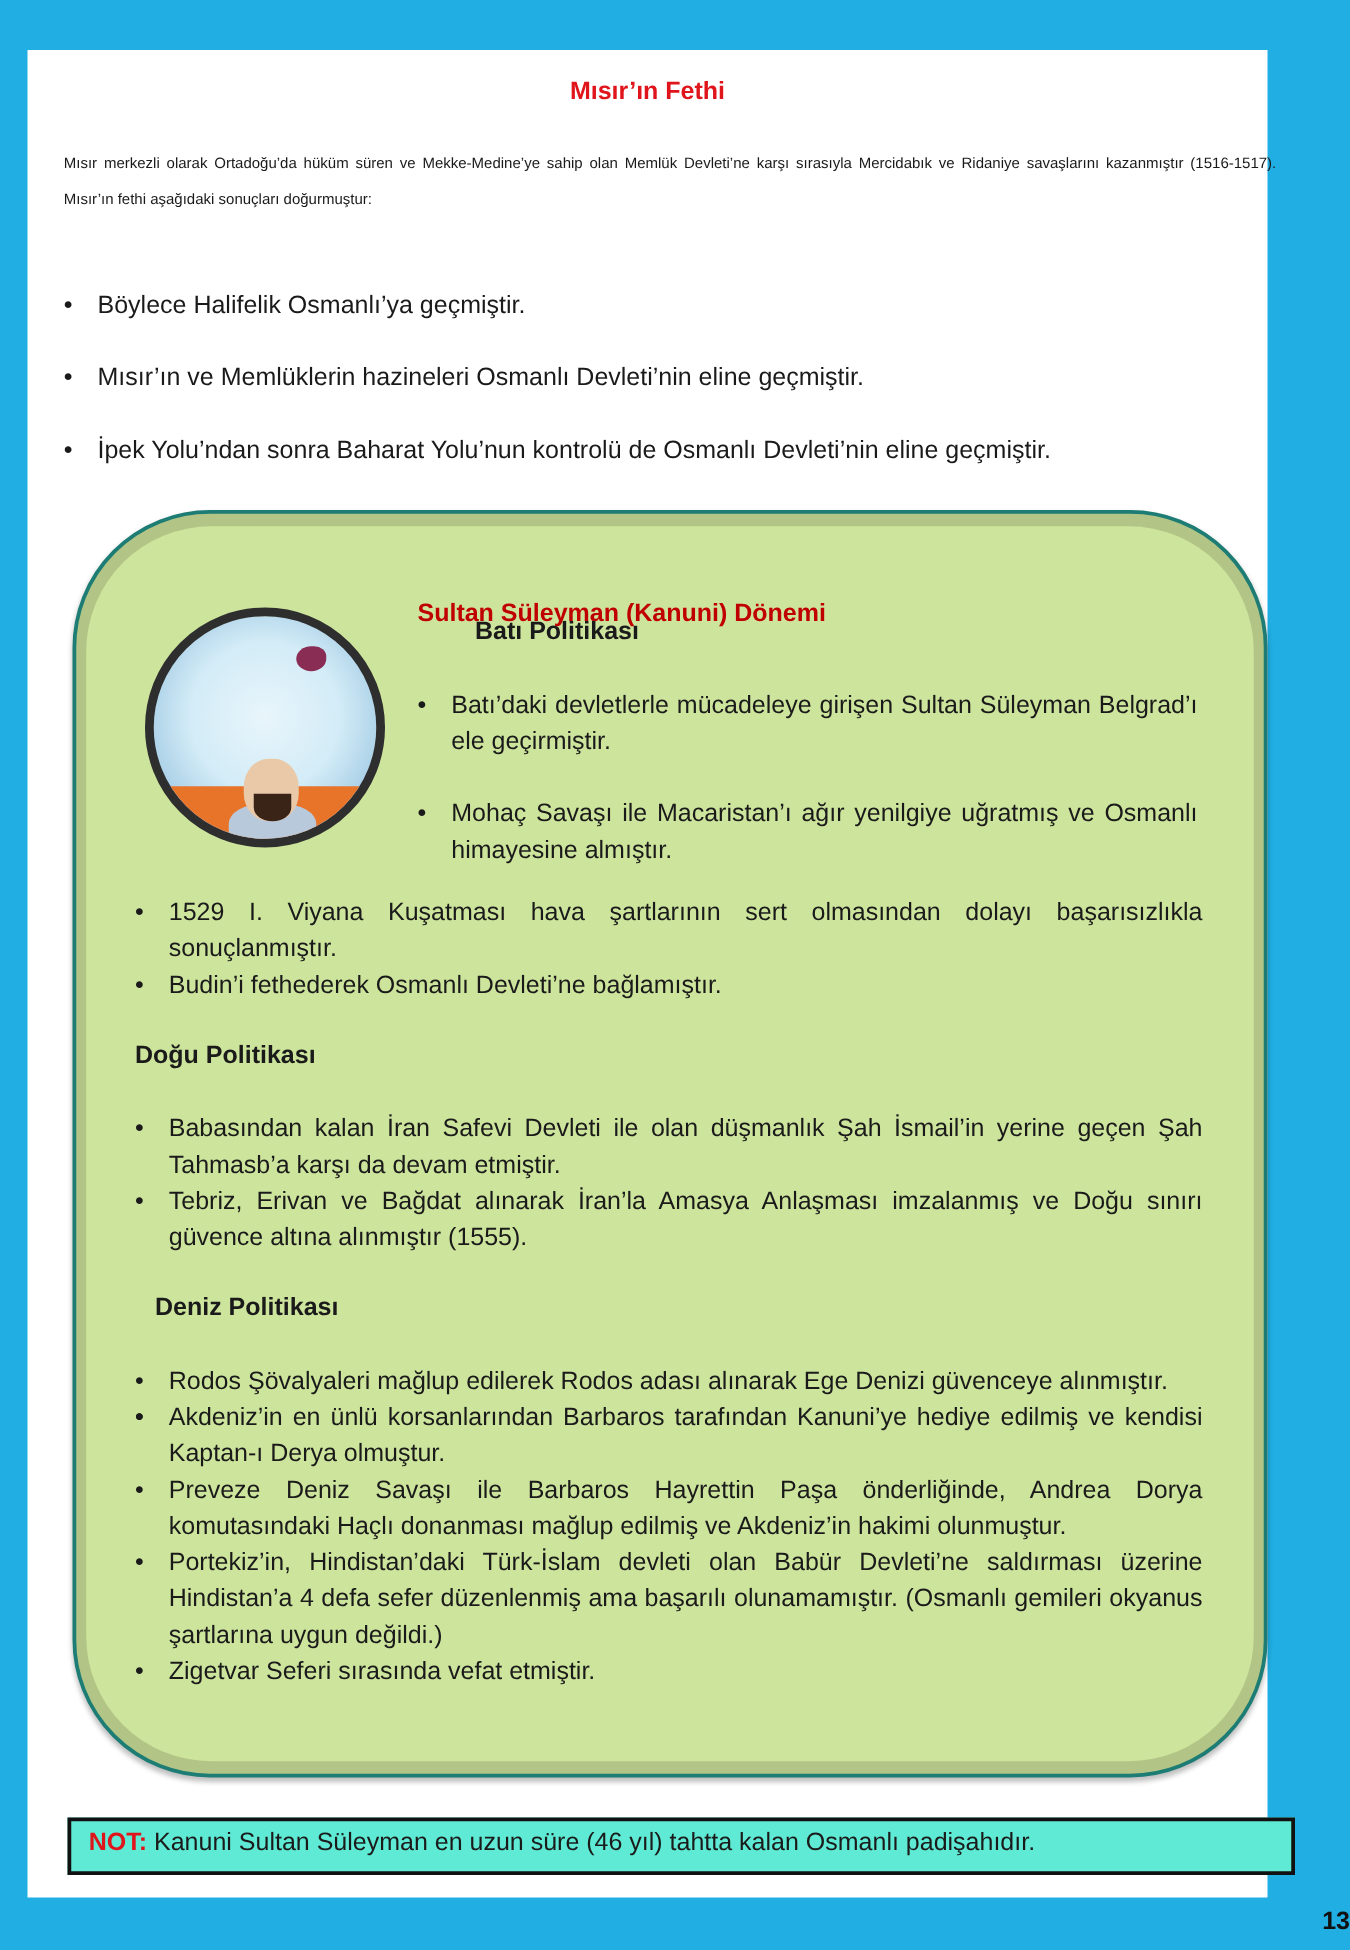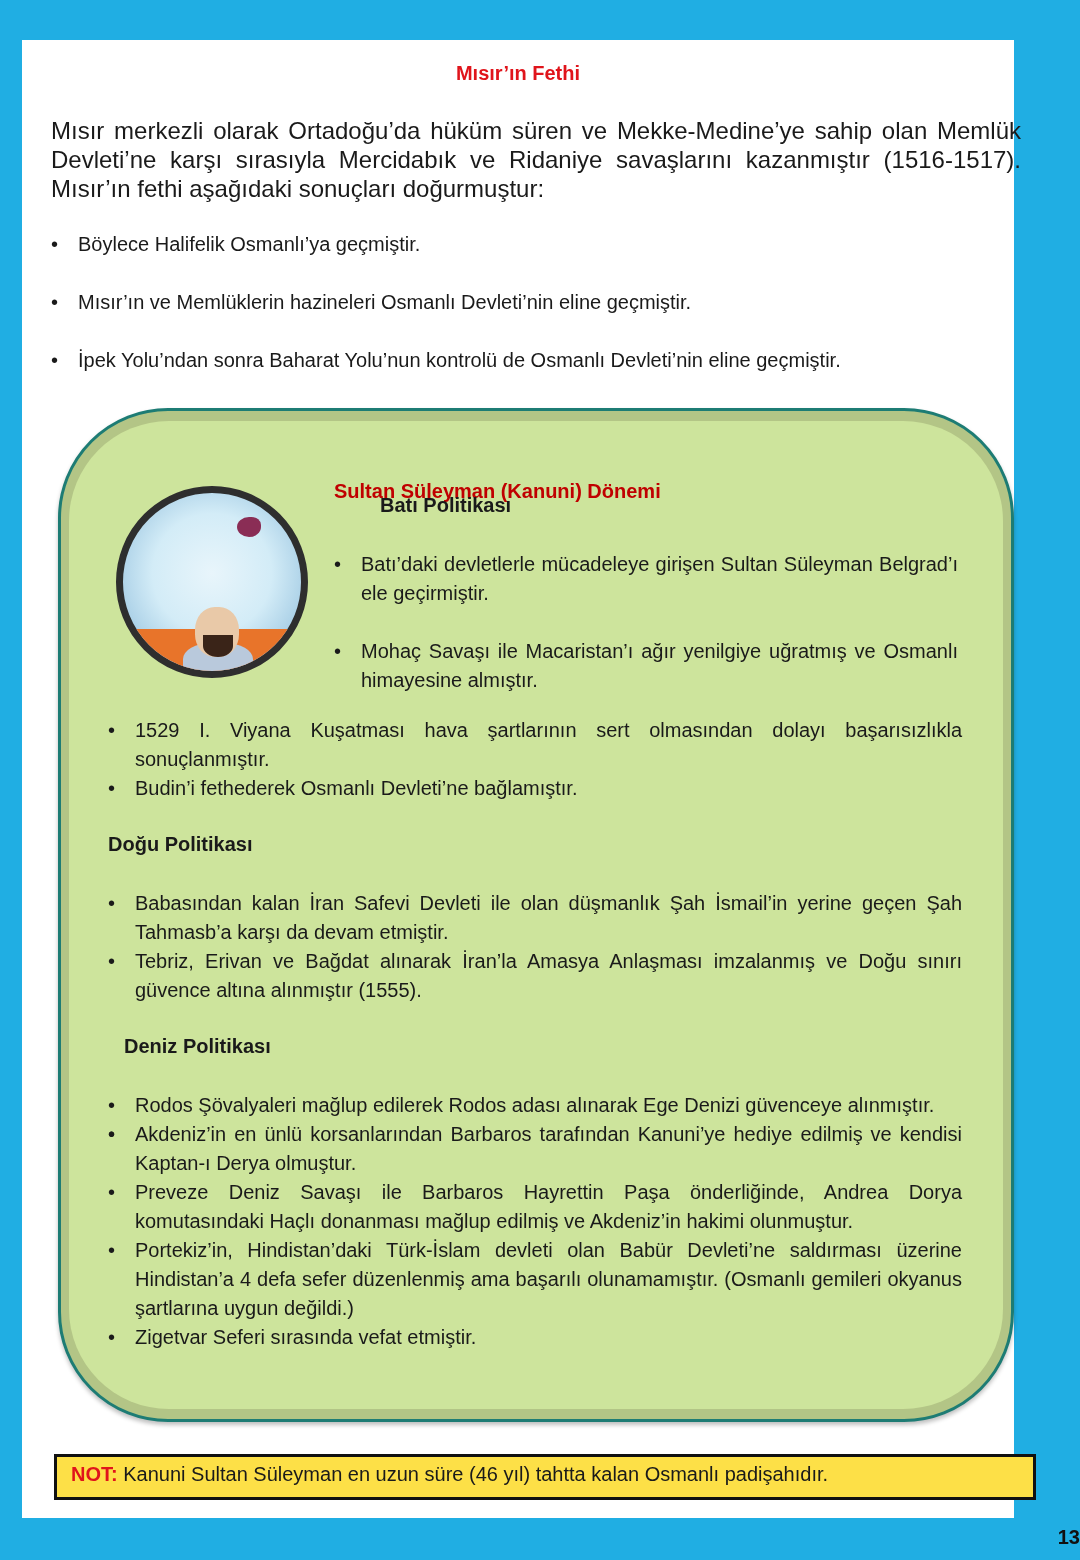--- a/index.html
+++ b/index.html
@@ -9,21 +9,21 @@
     }
     .page {
       position:absolute; left:22px; top:40px; width:992px; height:1478px; background:#ffffff;
     }
     .title {
       position:absolute; left:0; right:0; top:22px; text-align:center;
       color:#e0141b; font-weight:bold; font-size:20px;
     }
     .intro {
       position:absolute; left:29px; width:970px; top:76px;
-      font-size:24px; line-height:29px; text-align:justify;
+      font-size:12px; line-height:29px; text-align:justify;
     }
     .intro-list { position:absolute; left:29px; top:190px; width:970px; margin:0; padding:0; list-style:none; }
     .intro-list li { position:relative; padding-left:27px; font-size:20px; line-height:29px; height:58px; }
     .bullet { position:absolute; left:0; top:0; }
 
     .green-box {
       position:absolute; left:36px; top:368px; width:956px; height:1014px;
       border:3px solid #1d7c74; border-radius:110px; background:#b3c586;
       box-shadow:0 3px 4px rgba(0,0,0,0.25);
       box-sizing:border-box;
@@ -44,21 +44,21 @@
     .portrait .collar { position:absolute; left:60px; top:150px; width:70px; height:40px; background:#b9c9dc; border-radius:40% 40% 0 0; }
 
     .box-title { position:absolute; left:312px; top:396px; color:#c00000; font-weight:bold; font-size:20px;margin-top:44px; }
     .sub-heading { position:absolute; font-weight:bold; font-size:20px; }
     .blist { position:absolute; margin:0; padding:0; list-style:none; }
     .blist li { position:relative; padding-left:27px; font-size:20px; line-height:29px; text-align:justify; }
     .gap { margin-top:29px; }
 
     .note {
       position:absolute; left:32px; top:1414px; width:982px; height:46px; box-sizing:border-box;
-      background:#fde047; border:3px solid #111; padding:6px 0 0 14px; font-size:20px;
+      background:#5eead4; border:3px solid #111; padding:6px 0 0 14px; font-size:20px;
     }
     .note-label { color:#e0141b; font-weight:bold; }
     .page-num { position:absolute; left:0; width:1080px; top:1526px; text-align:right; font-weight:bold; font-size:20px; color:#111; }
   </style>
 </head>
 <body>
 
 <div class="page">
 
   <div class="title">Mısır’ın Fethi</div>

